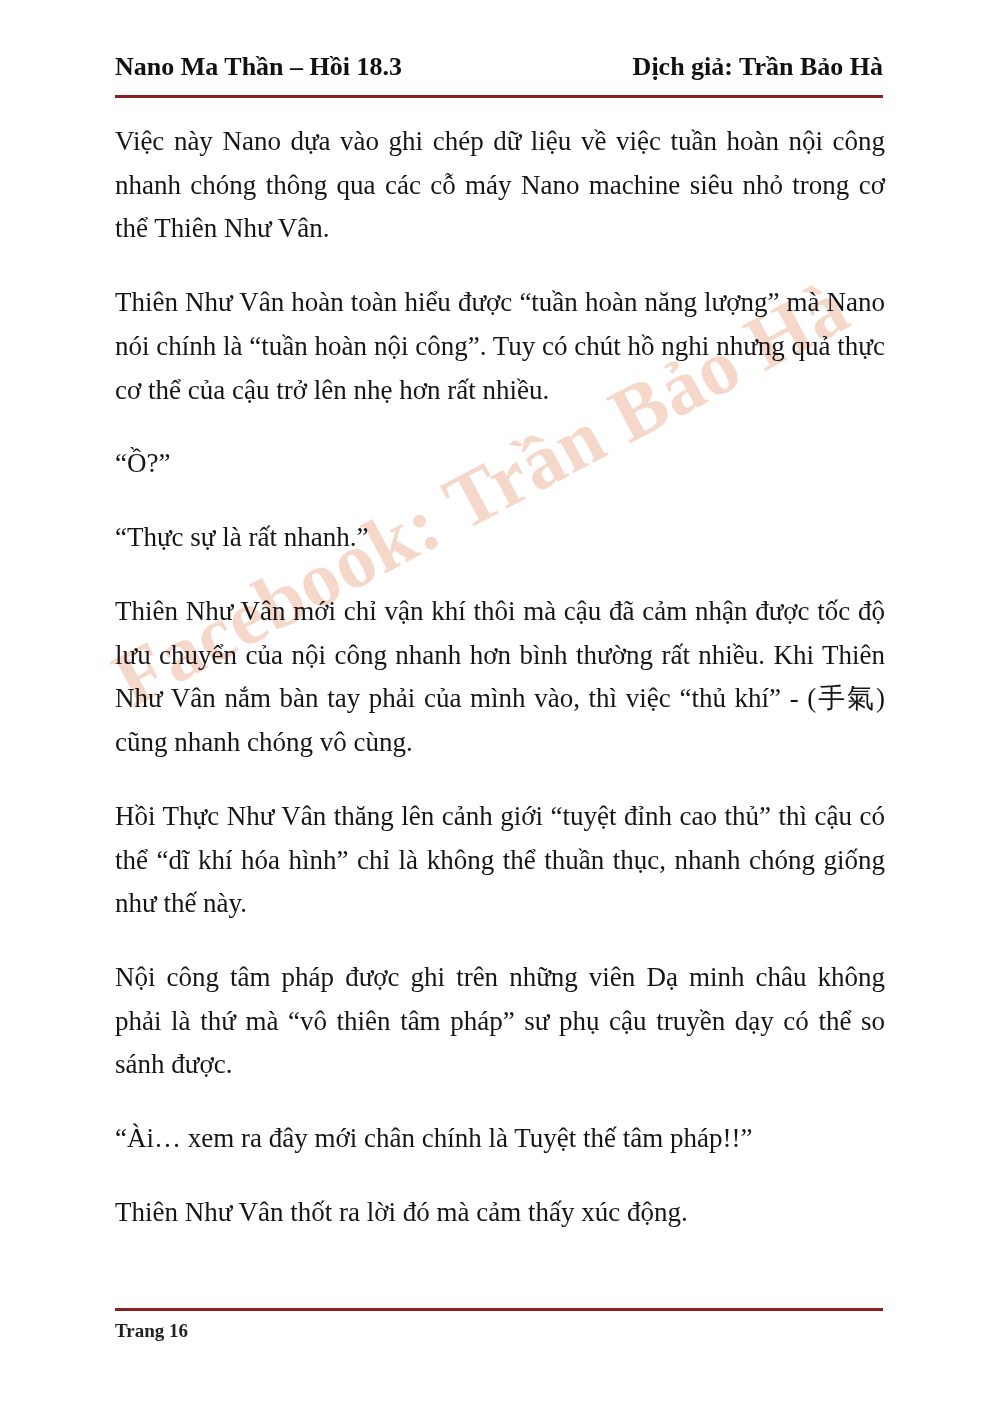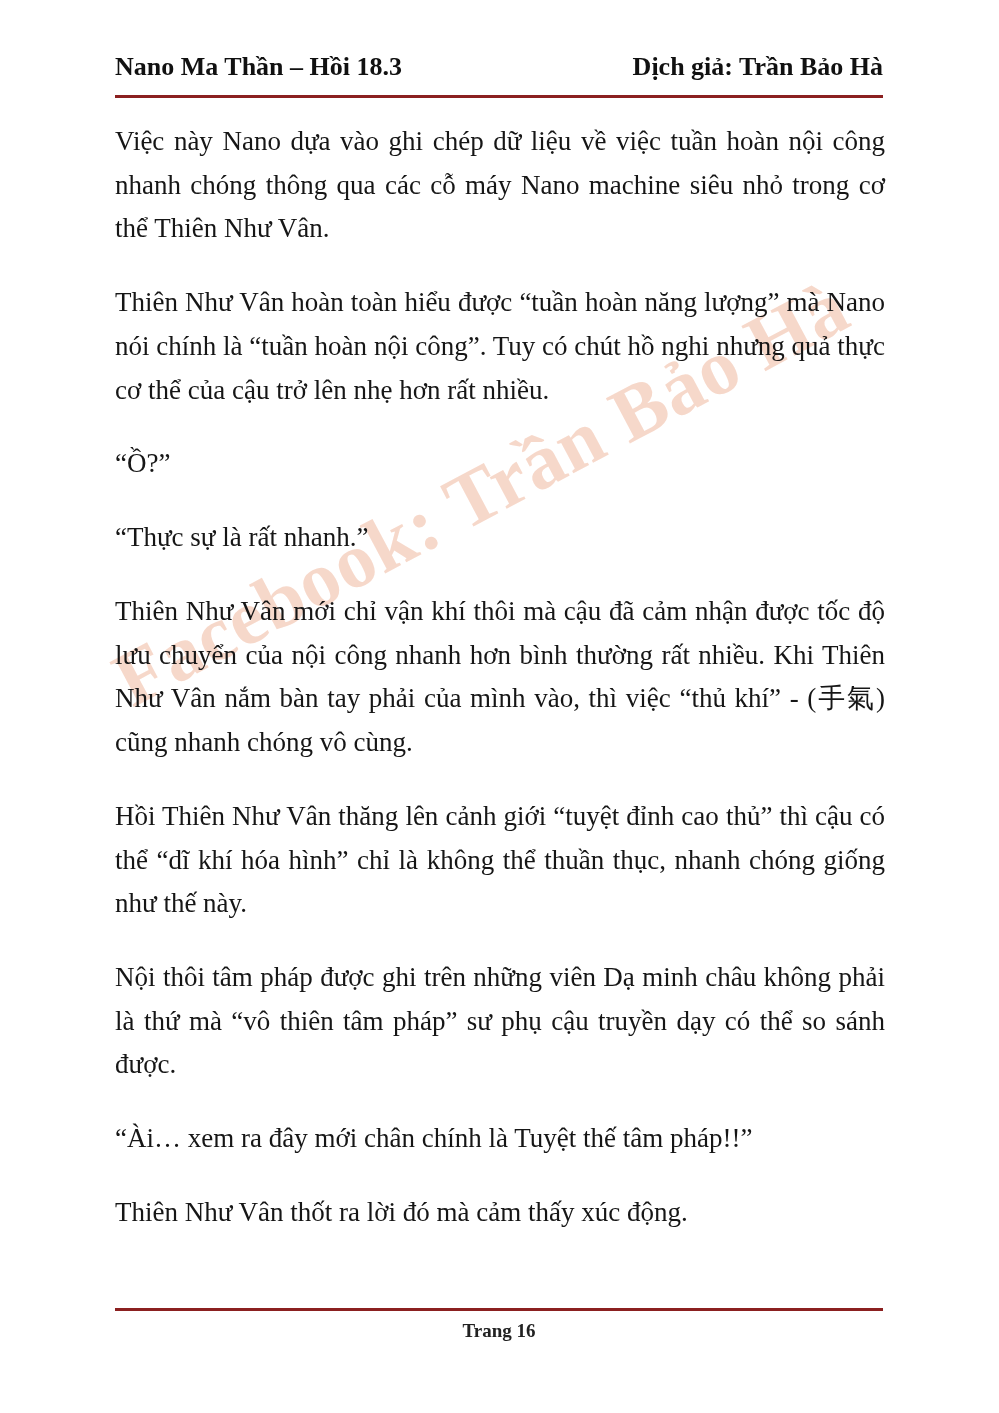--- a/index.html
+++ b/index.html
@@ -114,21 +114,21 @@
     height: 3px;
     box-sizing: border-box;
     border-top: 2px solid #8b2020;
     border-bottom: 1px solid #8b2020;
   }
   .footer {
     position: absolute;
     left: 115px;
     top: 1320px;
     width: 768px;
-    text-align: center;
+    text-align: left;
     font-size: 19px;
     font-weight: 700;
     color: #222;
   }
 </style>
 </head>
 <body>
 
 <div class="page">
 
@@ -143,22 +143,22 @@
       <div>Dịch giả: Trần Bảo Hà</div>
     </div>
     <div class="header-rule"></div>
 
     <div class="body-text">
       <p class="para">Việc này Nano dựa vào ghi chép dữ liệu về việc tuần hoàn nội công nhanh chóng thông qua các cỗ máy Nano machine siêu nhỏ trong cơ thể Thiên Như Vân.</p>
       <p class="para">Thiên Như Vân hoàn toàn hiểu được “tuần hoàn năng lượng” mà Nano nói chính là “tuần hoàn nội công”. Tuy có chút hồ nghi nhưng quả thực cơ thể của cậu trở lên nhẹ hơn rất nhiều.</p>
       <p class="para nojust">“Ồ?”</p>
       <p class="para nojust">“Thực sự là rất nhanh.”</p>
       <p class="para">Thiên Như Vân mới chỉ vận khí thôi mà cậu đã cảm nhận được tốc độ lưu chuyển của nội công nhanh hơn bình thường rất nhiều. Khi Thiên Như Vân nắm bàn tay phải của mình vào, thì việc “thủ khí” - (手氣) cũng nhanh chóng vô cùng.</p>
-      <p class="para">Hồi Thiên Như Vân thăng lên cảnh giới “tuyệt đỉnh cao thủ” thì cậu có thể “dĩ khí hóa hình” chỉ là không thể thuần thục, nhanh chóng giống như thế này.</p>
-      <p class="para">Nội thôi tâm pháp được ghi trên những viên Dạ minh châu không phải là thứ mà “vô thiên tâm pháp” sư phụ cậu truyền dạy có thể so sánh được.</p>
+      <p class="para">Hồi Thực Như Vân thăng lên cảnh giới “tuyệt đỉnh cao thủ” thì cậu có thể “dĩ khí hóa hình” chỉ là không thể thuần thục, nhanh chóng giống như thế này.</p>
+      <p class="para">Nội công tâm pháp được ghi trên những viên Dạ minh châu không phải là thứ mà “vô thiên tâm pháp” sư phụ cậu truyền dạy có thể so sánh được.</p>
       <p class="para nojust">“Ài… xem ra đây mới chân chính là Tuyệt thế tâm pháp!!”</p>
       <p class="para nojust last">Thiên Như Vân thốt ra lời đó mà cảm thấy xúc động.</p>
     </div>
 
     <div class="footer-rule"></div>
     <div class="footer">
       <span>Trang 16</span>
     </div>
 
   </div>

